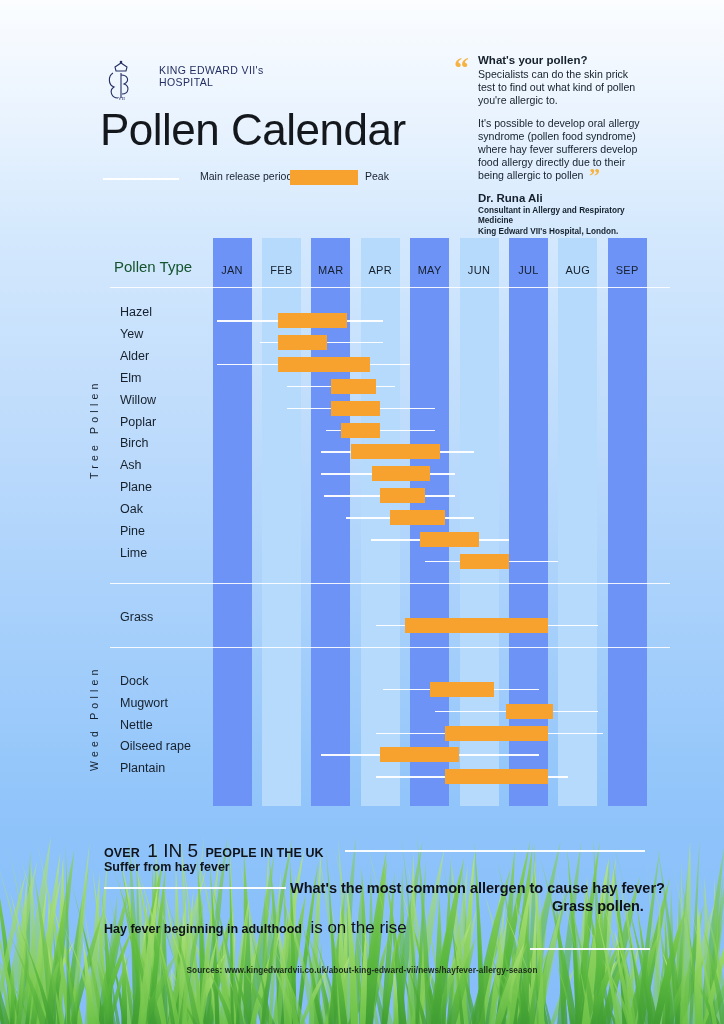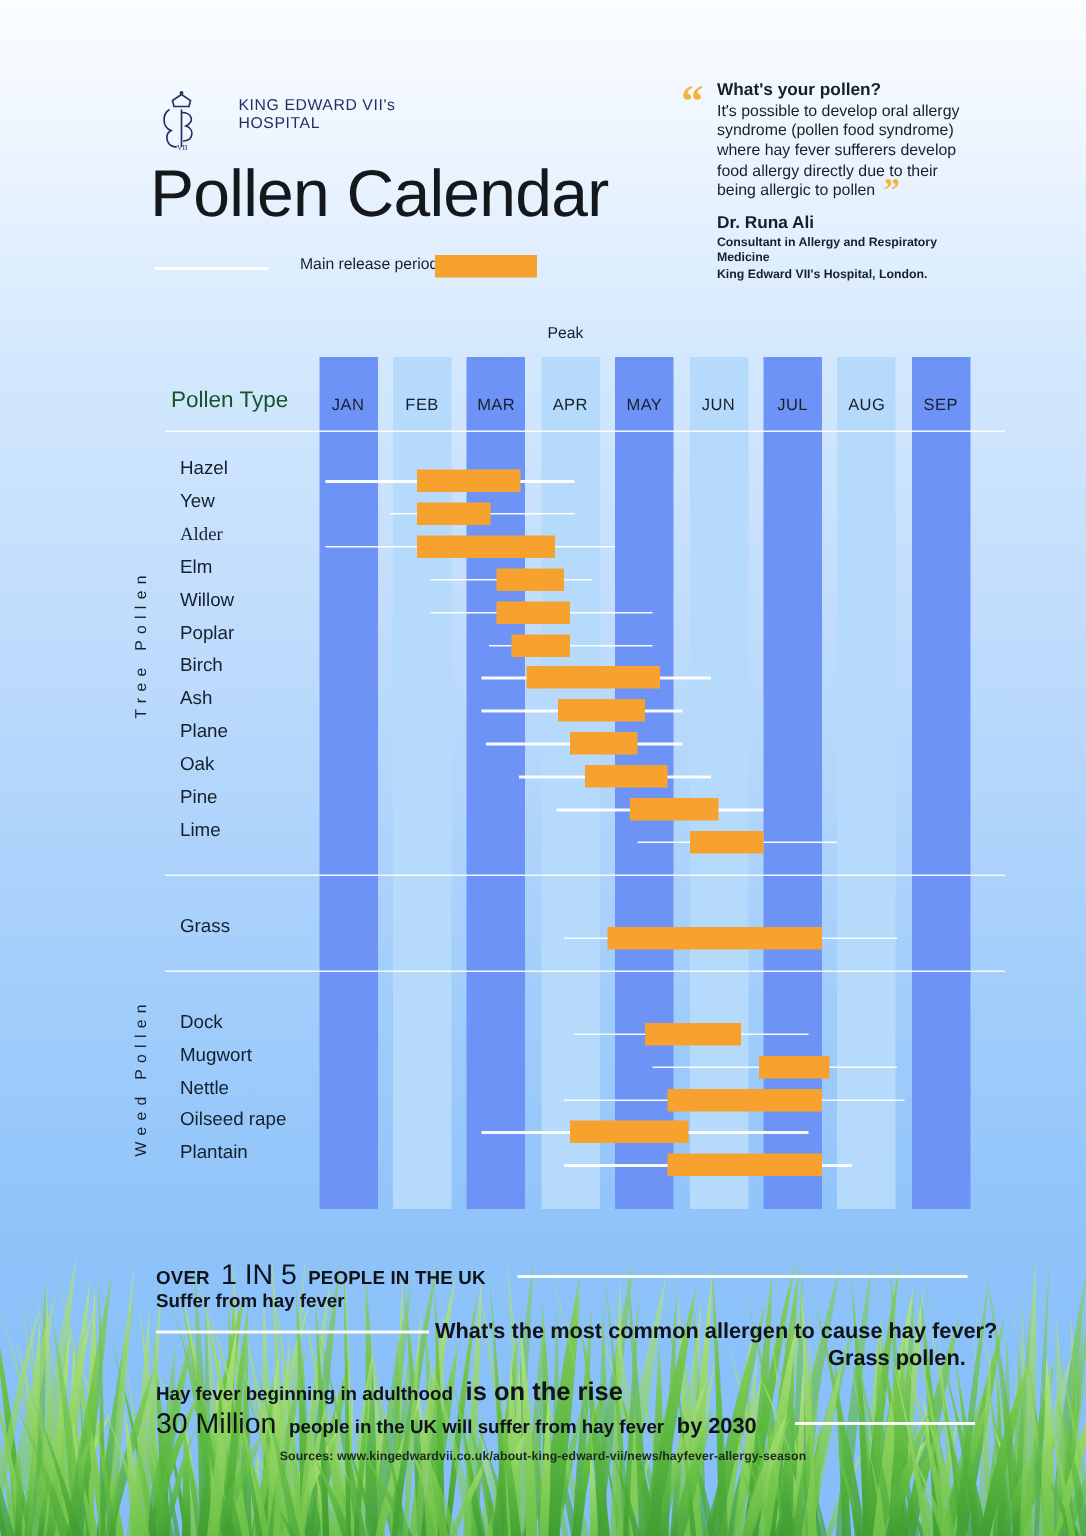--- a/index.html
+++ b/index.html
@@ -24,21 +24,21 @@
     font-family:"Liberation Sans", sans-serif;letter-spacing:.4px;font-weight:400;}
 
   #main-title{position:absolute;left:100px;top:105px;font-size:44px;line-height:50px;
     color:#14181d;font-family:"Liberation Sans", sans-serif;font-weight:400;letter-spacing:-0.5px;}
 
   
   #legend{position:absolute;left:100px;top:168px;width:300px;height:20px;}
   #legend .lgline{position:absolute;left:3px;top:10px;width:76px;height:1.5px;background:#fff;opacity:.95;}
   #legend .lgtext{position:absolute;left:89px;top:2px;font-size:10.5px;color:#16202c;margin-left:11px;}
   #legend .lgswatch{position:absolute;left:190px;top:2px;width:68px;height:15px;background:#f7a22e;}
-  #legend .lgpeak{position:absolute;left:265px;top:2px;font-size:10.5px;color:#16202c;margin-top:46px;}
+  #legend .lgpeak{position:absolute;left:265px;top:2px;font-size:10.5px;color:#16202c;}
 
   
   #quote{position:absolute;left:478px;top:54px;width:170px;color:#15202c;}
   #quote .qmark{position:absolute;left:-24px;top:4px;font-size:30px;line-height:20px;
     color:#f7b342;font-family:"Liberation Serif",serif;font-weight:700;}
   #quote .qmark-end{display:inline;font-size:22px;line-height:10px;color:#f7b342;
     font-family:"Liberation Serif",serif;font-weight:700;vertical-align:-4px;}
   #quote h3{margin:0 0 2px 0;font-size:11.5px;font-weight:700;}
   #quote p{margin:0 0 9px 0;font-size:10.6px;line-height:13.2px;}
   #quote .byname{margin:2px 0 0 0;font-size:11.5px;font-weight:700;}
@@ -65,21 +65,21 @@
   #grass{position:absolute;left:0;bottom:0;width:724px;height:200px;overflow:hidden;}
 
   
   #stats{position:absolute;left:0;top:838px;width:724px;height:120px;color:#10141a;}
   .st-line{position:absolute;white-space:nowrap;}
   .wrule{position:absolute;height:1.6px;background:#ffffff;opacity:.95;}
   .b-sm{font-size:12.5px;font-weight:700;letter-spacing:.1px;}
   .b-lg{font-size:19px;font-weight:400;}
   .b-md{font-size:14.5px;font-weight:700;}
   .b-reg{font-size:12.5px;font-weight:700;}
-  .b-bigmid{font-size:17px;font-weight:700;}
+  .b-bigmid{font-size:17px;font-weight:400;}
   #sources{position:absolute;left:0;top:966px;width:724px;text-align:center;
     font-size:8.2px;font-weight:700;color:#1c2a1a;letter-spacing:.1px;}
 </style>
 </head>
 <body>
 
 <div id="logo">
   <div class="crest">
     <svg width="34" height="42" viewBox="0 0 34 42">
       <g fill="none" stroke="#232f62" stroke-width="1.1">
@@ -103,20 +103,21 @@
 <div id="legend">
   <div class="lgline"></div>
   <div class="lgtext">Main release period</div>
   <div class="lgswatch"></div>
   <div class="lgpeak">Peak</div>
 </div>
 
 <div id="quote">
   <div class="qmark">“</div>
   <h3>What's your pollen?</h3>
+  <p>Specialists can do the skin prick test to find out what kind of pollen you're allergic to.</p>
   <p><span>It's possible to develop oral allergy syndrome (pollen food syndrome) where hay fever sufferers develop food allergy directly due to their being allergic to pollen</span><span class="qmark-end"> ”</span></p>
   <p class="byname">Dr. Runa Ali</p>
   <p class="byrole">Consultant in Allergy and Respiratory Medicine</p>
   <p class="byrole">King Edward VII's Hospital, London.</p>
 </div>
 
 <div id="calendar">
   <div id="month-columns">
       <div class="mcol dark" style="left: 212.5px;"></div>
       <div class="mcol light" style="left: 261.9px;"></div>
@@ -140,21 +141,21 @@
       <div class="mlabel" style="left: 607.7px;">SEP</div>
     </div>
   <div id="chart-rows">
       <div class="hrule" style="top: 49px; left: 110px; width: 560px;"></div>
       <div class="rowlabel" style="top: 67px;">Hazel</div>
       <div class="relline" style="left: 217.44px; width: 165.49px; top: 82px;"></div>
       <div class="peakbar" style="left: 277.708px; width: 69.16px; top: 75px;"></div>
       <div class="rowlabel" style="top: 88.9px;">Yew</div>
       <div class="relline" style="left: 260.418px; width: 122.512px; top: 103.9px;"></div>
       <div class="peakbar" style="left: 277.708px; width: 49.4px; top: 96.9px;"></div>
-      <div class="rowlabel" style="top: 110.8px; font-family: Liberation Serif, serif;">Alder</div>
+      <div class="rowlabel" style="top: 110.8px;">Alder</div>
       <div class="relline" style="left: 217.44px; width: 192.66px; top: 125.8px;"></div>
       <div class="peakbar" style="left: 277.708px; width: 91.884px; top: 118.8px;"></div>
       <div class="rowlabel" style="top: 132.7px;">Elm</div>
       <div class="relline" style="left: 286.6px; width: 108.68px; top: 147.7px;"></div>
       <div class="peakbar" style="left: 331.06px; width: 45.448px; top: 140.7px;"></div>
       <div class="rowlabel" style="top: 154.6px;">Willow</div>
       <div class="relline" style="left: 286.6px; width: 148.2px; top: 169.6px;"></div>
       <div class="peakbar" style="left: 331.06px; width: 49.4px; top: 162.6px;"></div>
       <div class="rowlabel" style="top: 176.5px;">Poplar</div>
       <div class="relline" style="left: 326.12px; width: 108.68px; top: 191.5px;"></div>
@@ -662,21 +663,16 @@
   <div class="st-line b-reg" style="left:104px;top:22px;">Suffer from hay fever</div>
 
   <div class="wrule" style="left:104px;top:49px;width:182px;"></div>
   <div class="st-line b-md" style="left:290px;top:42px;">What's the most common allergen to cause hay fever?</div>
   <div class="st-line b-md" style="left:552px;top:60px;">Grass pollen.</div>
 
   <div class="st-line" style="left:104px;top:80px;">
     <span class="b-reg">Hay fever beginning in adulthood</span>
     <span class="b-bigmid" style="margin-left:4px;">is on the rise</span>
   </div>
-  <div class="st-line" style="left:104px;top:101px;">
-    <span class="b-lg">30 Million</span>
-    <span class="b-reg" style="margin-left:4px;">people in the UK will suffer from hay fever</span>
-    <span class="b-md" style="margin-left:4px;">by 2030</span>
-  </div>
   <div class="wrule" style="left:530px;top:110px;width:120px;"></div>
 </div>
 
 <div id="sources">Sources: www.kingedwardvii.co.uk/about-king-edward-vii/news/hayfever-allergy-season</div>
 
 </body></html>

